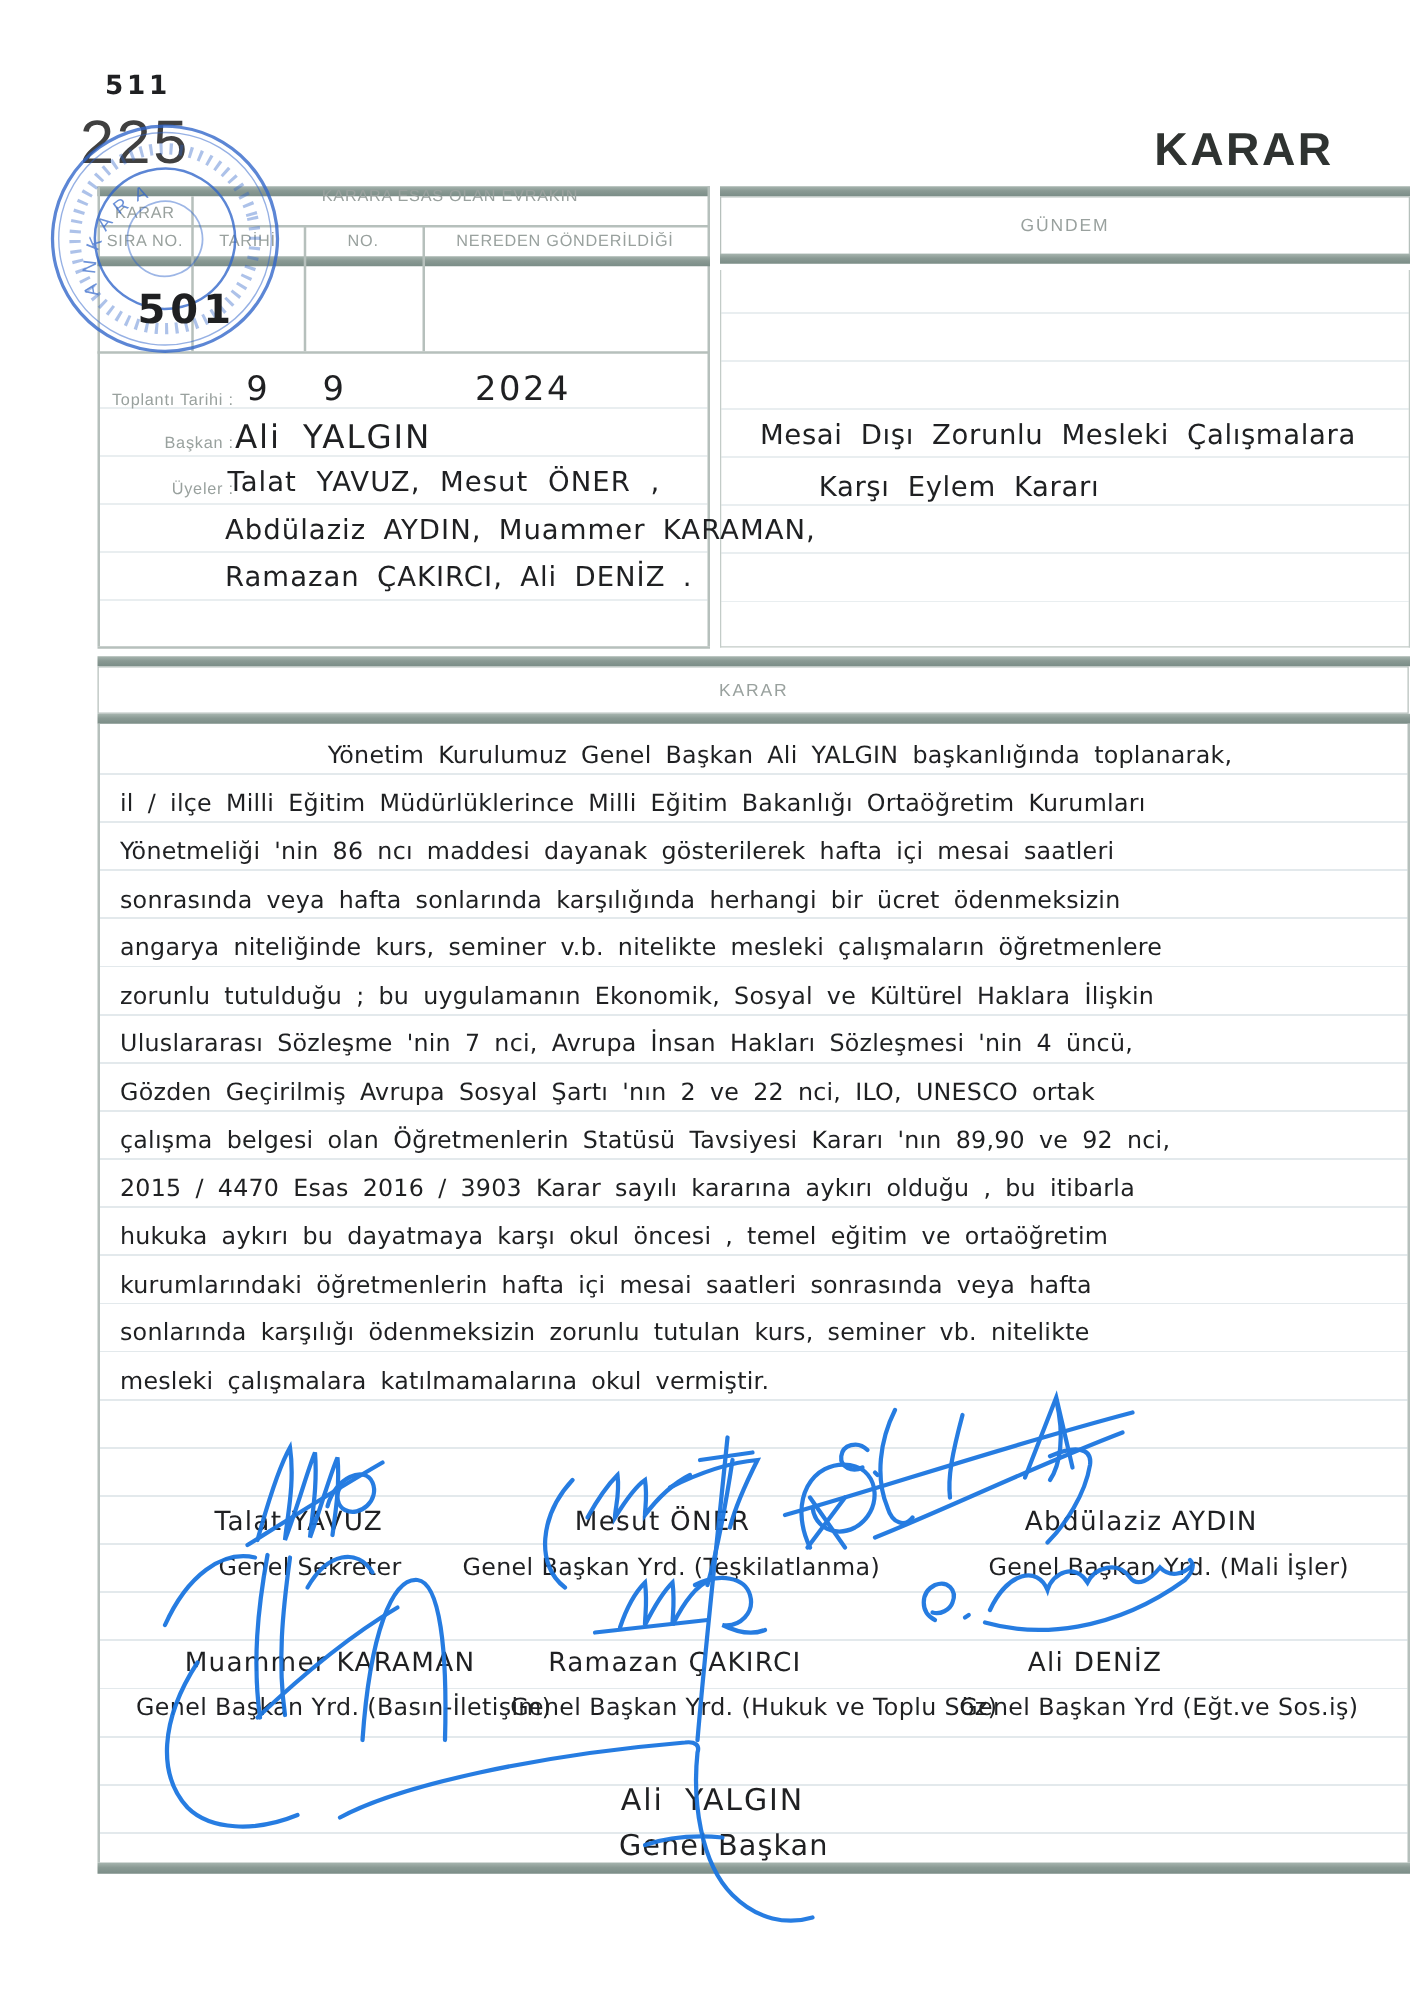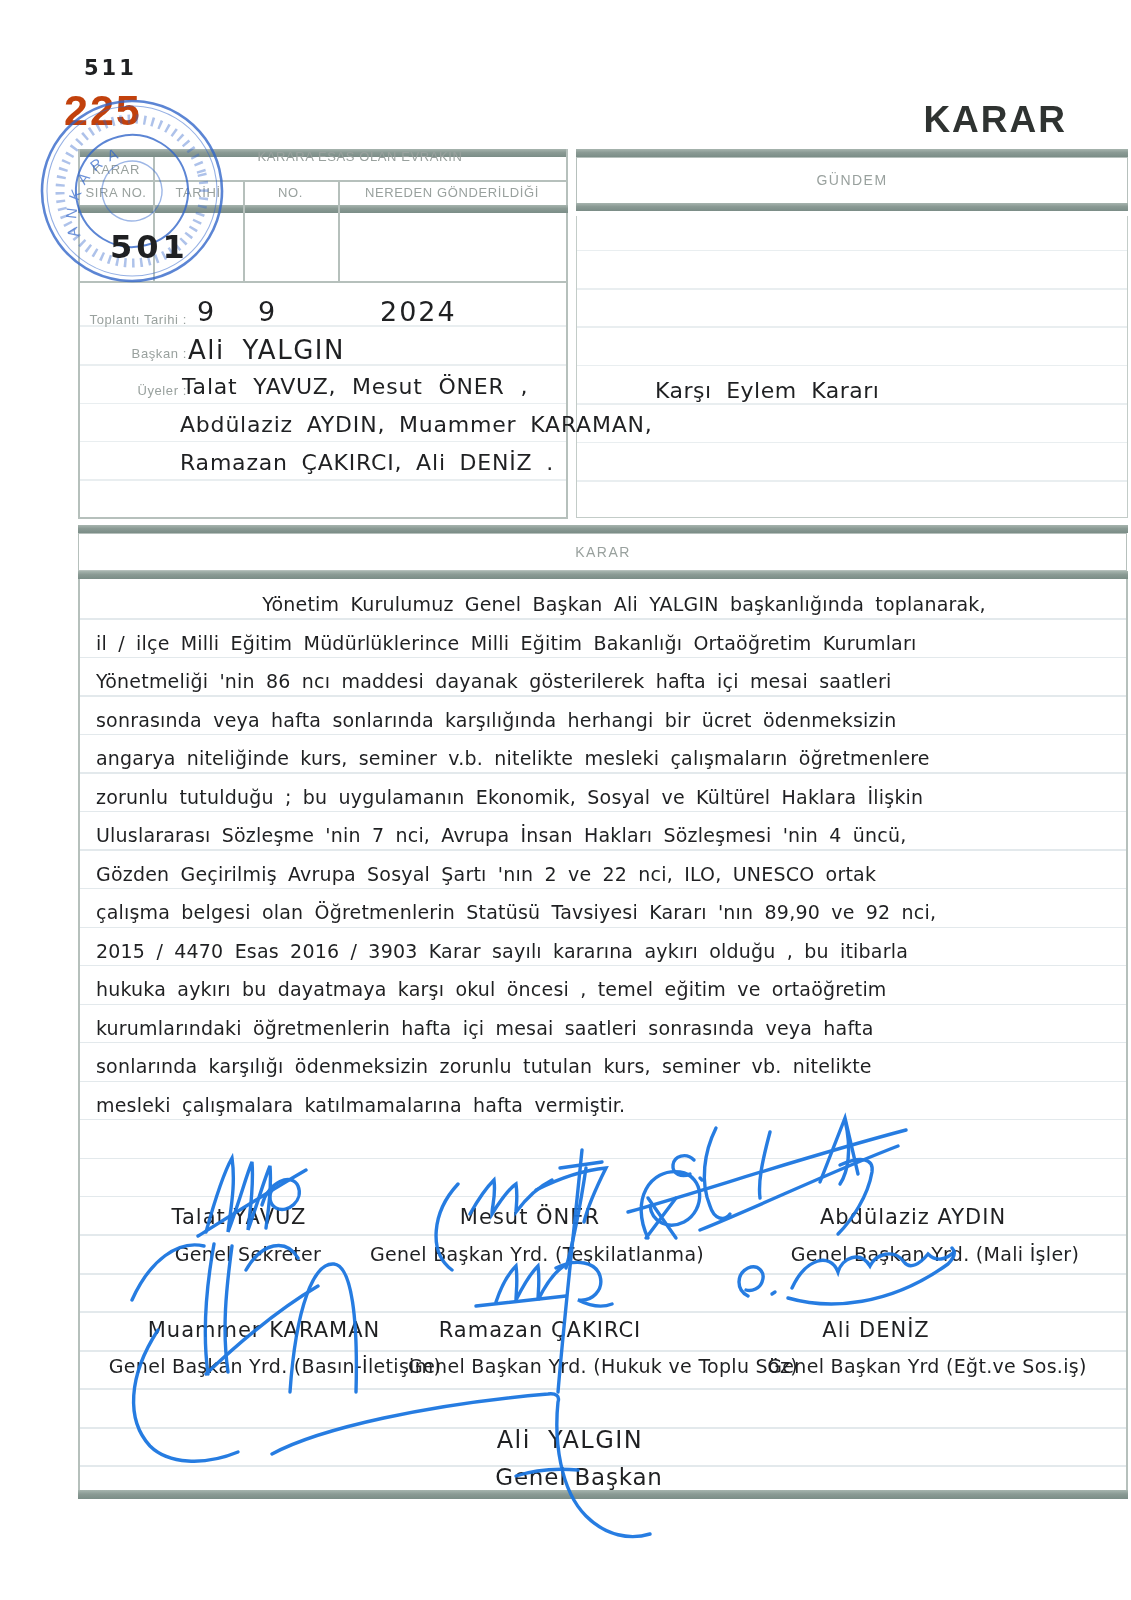--- a/index.html
+++ b/index.html
@@ -23,21 +23,21 @@
   .signame{font-size:21px;transform:translateX(-50%);letter-spacing:1px;}
   .sigtitle{font-size:19px;transform:translateX(-50%);letter-spacing:.3px;}
   .z1{z-index:1}.z2{z-index:2}.z3{z-index:3}.z4{z-index:4}.z5{z-index:5}.z6{z-index:6}.z8{z-index:8}
 </style>
 </head>
 <body>
 
 <div id="page">
 
   <div class="abs hand z6" style="left:84px;top:56px;font-size:21px;font-weight:bold;letter-spacing:3px;">511</div>
-  <div class="abs z1" style="left:64px;top:86px;font-size:43px;color:#c2410c;letter-spacing:2px;font-family:'Liberation Sans',sans-serif;font-weight:bold;">225</div>
+  <div class="abs z1" style="left:64px;top:86px;font-size:49px;color:#404040;letter-spacing:2px;font-family:'Liberation Sans',sans-serif;">225</div>
   <div class="abs hand z6" style="left:110px;top:228px;font-size:32px;font-weight:bold;letter-spacing:4px;">501</div>
 
   <svg class="abs z5" style="left:26px;top:90px" width="212" height="202" viewBox="0 0 212 202">
     <defs>
         <path id="arcp" d="M44,132 A63,63 0 0 1 162,98"></path>
       </defs>
     <g transform="rotate(-14 106 101)" stroke="#2f64c9" fill="none" opacity="0.78">
       <circle cx="106" cy="101" r="90" stroke-width="2.6"></circle>
       <circle cx="106" cy="101" r="85" stroke-width="1.1" opacity=".65"></circle>
       <circle cx="106" cy="101" r="72" stroke-width="9" stroke-dasharray="2.5 5.5" opacity=".5"></circle>
@@ -66,20 +66,21 @@
   <div class="abs printed cellText z3" style="left:80px;top:181px;width:72px;height:22px;">SIRA NO.</div>
   <div class="abs printed cellText z3" style="left:155px;top:181px;width:86px;height:22px;">TARİHİ</div>
   <div class="abs printed cellText z3" style="left:245px;top:181px;width:91px;height:22px;">NO.</div>
   <div class="abs printed cellText z3" style="left:340px;top:181px;width:224px;height:22px;">NEREDEN GÖNDERİLDİĞİ</div>
 
   <div class="abs bar z2" style="left:576px;top:149px;width:552px;"></div>
   <div class="abs z2" style="left:576px;top:157px;width:550px;height:45px;border:1.2px solid #b6c0bc;"></div>
   <div class="abs printed cellText z3" style="left:576px;top:158px;width:552px;height:44px;font-size:14px;letter-spacing:1.5px;">GÜNDEM</div>
   <div class="abs bar z2" style="left:576px;top:203px;width:552px;"></div>
   <div class="abs z1 ruledSoft" style="left:576px;top:216px;width:550px;height:301px;border:1.2px solid #c3ccc8;border-top:none;"></div>
+  <div class="abs hand z6" style="left:608px;top:336px;font-size:22px;letter-spacing:.5px;word-spacing:7px;">Mesai Dışı Zorunlu Mesleki Çalışmalara</div>
   <div class="abs hand z6" style="left:655px;top:378px;font-size:22px;letter-spacing:.5px;word-spacing:7px;">Karşı Eylem Kararı</div>
 
   <div class="abs z1 ruledSoft" style="left:80px;top:292px;width:486px;height:212px;"></div>
   <div class="abs hlineThin z2" style="left:78px;top:517px;width:490px;"></div>
 
   <div class="abs printed z3" style="left:65px;top:312px;width:122px;text-align:right;">Toplantı Tarihi :</div>
   <div class="abs printed z3" style="left:65px;top:346px;width:122px;text-align:right;">Başkan :</div>
   <div class="abs printed z3" style="left:65px;top:383px;width:122px;text-align:right;">Üyeler :</div>
 
   <div class="abs hand z6" style="left:197px;top:296px;font-size:27px;">9</div>
@@ -107,21 +108,21 @@
     <div>sonrasında veya hafta sonlarında karşılığında herhangi bir ücret ödenmeksizin</div>
     <div>angarya niteliğinde kurs, seminer v.b. nitelikte mesleki çalışmaların öğretmenlere</div>
     <div>zorunlu tutulduğu ; bu uygulamanın Ekonomik, Sosyal ve Kültürel Haklara İlişkin</div>
     <div>Uluslararası Sözleşme 'nin 7 nci, Avrupa İnsan Hakları Sözleşmesi 'nin 4 üncü,</div>
     <div>Gözden Geçirilmiş Avrupa Sosyal Şartı 'nın 2 ve 22 nci, ILO, UNESCO ortak</div>
     <div>çalışma belgesi olan Öğretmenlerin Statüsü Tavsiyesi Kararı 'nın 89,90 ve 92 nci,</div>
     <div>2015 / 4470 Esas 2016 / 3903 Karar sayılı kararına aykırı olduğu , bu itibarla</div>
     <div>hukuka aykırı bu dayatmaya karşı okul öncesi , temel eğitim ve ortaöğretim</div>
     <div>kurumlarındaki öğretmenlerin hafta içi mesai saatleri sonrasında veya hafta</div>
     <div>sonlarında karşılığı ödenmeksizin zorunlu tutulan kurs, seminer vb. nitelikte</div>
-    <div>mesleki çalışmalara katılmamalarına hafta vermiştir.</div>
+    <div>mesleki çalışmalara katılmamalarına okul vermiştir.</div>
   </div>
 
   <div class="abs hand signame z6" style="left:239px;top:1205px;">Talat YAVUZ</div>
   <div class="abs hand signame z6" style="left:530px;top:1205px;">Mesut ÖNER</div>
   <div class="abs hand signame z6" style="left:913px;top:1205px;">Abdülaziz AYDIN</div>
 
   <div class="abs hand sigtitle z6" style="left:248px;top:1243px;">Genel Sekreter</div>
   <div class="abs hand sigtitle z6" style="left:537px;top:1243px;">Genel Başkan Yrd. (Teşkilatlanma)</div>
   <div class="abs hand sigtitle z6" style="left:935px;top:1243px;">Genel Başkan Yrd. (Mali İşler)</div>
 

